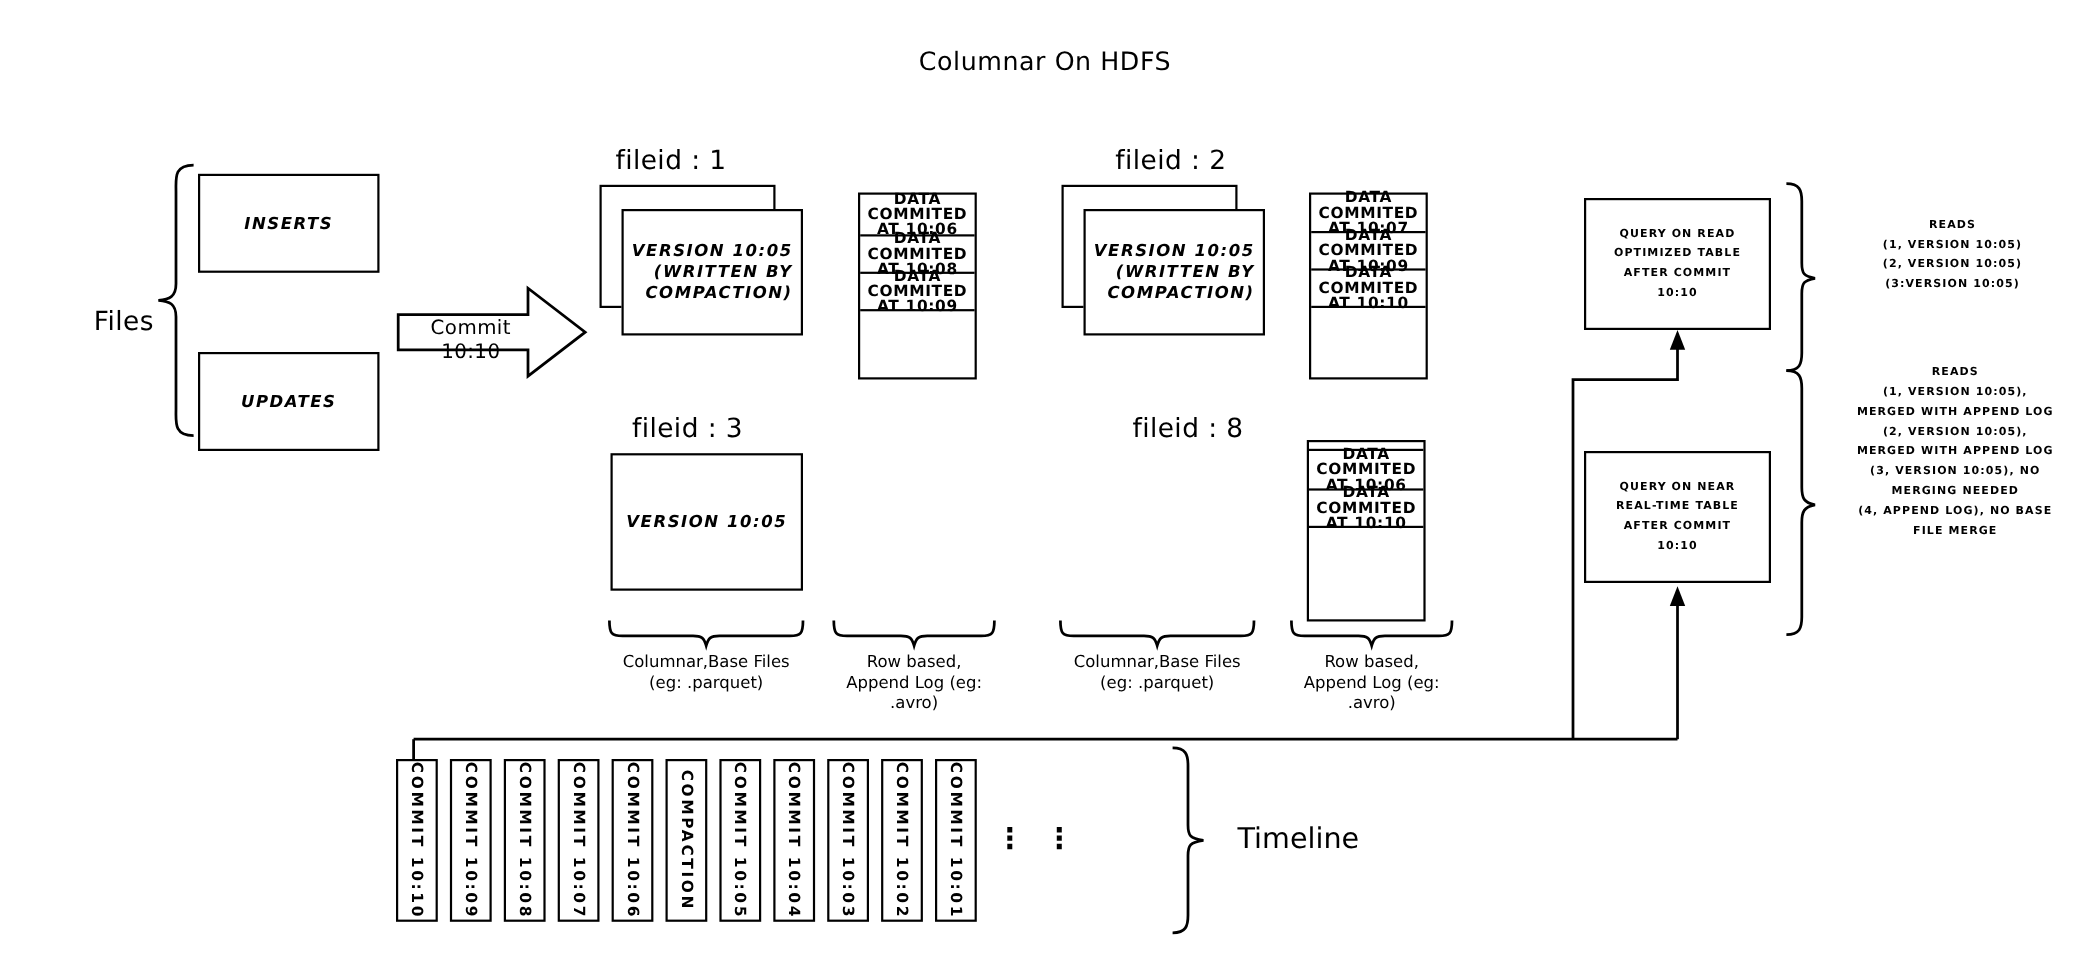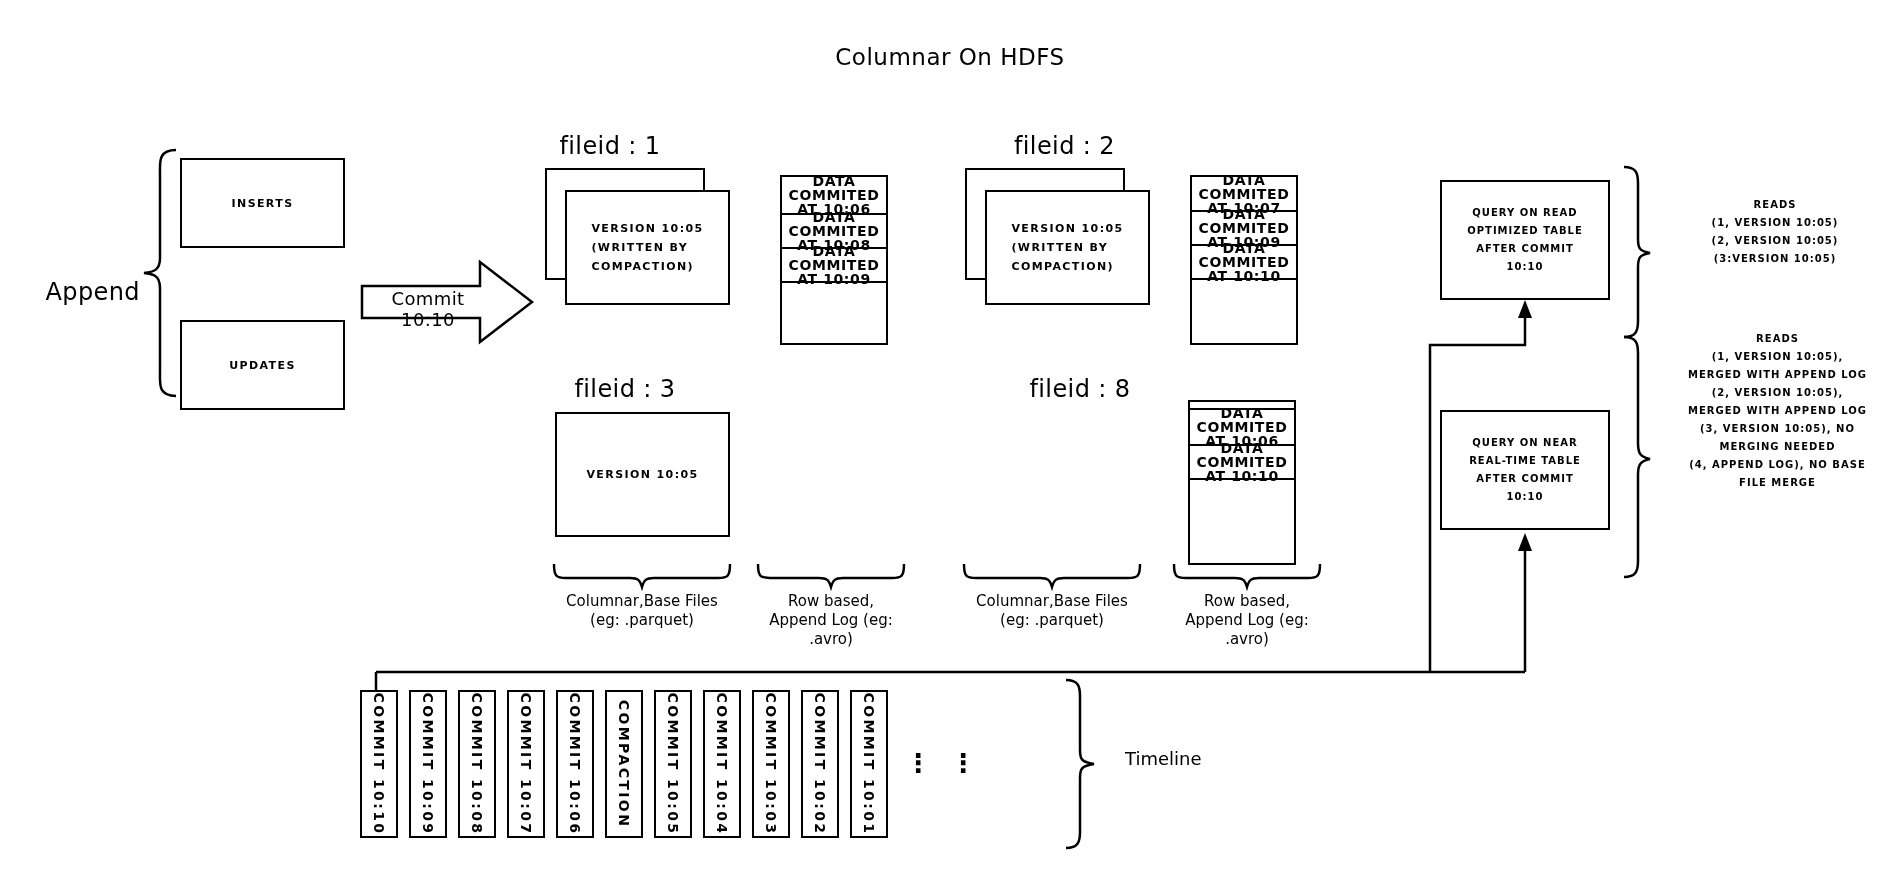--- a/index.html
+++ b/index.html
@@ -5,21 +5,21 @@
   html,body{margin:0;padding:0;background:#ffffff;}
   body{width:1900px;height:880px;position:relative;overflow:hidden;
        font-family:"DejaVu Sans",sans-serif;color:#000;}
   .abs{position:absolute;}
   
   .hand{font-family:"DejaVu Sans",sans-serif;font-weight:400;}
   .title{font-size:23px;letter-spacing:.5px;text-align:center;}
   .label-thin{font-size:24px;letter-spacing:.4px;}
   .caption{font-size:15px;line-height:19px;text-align:center;}
   .boxtext{font-family:"DejaVu Sans",sans-serif;font-weight:700;
-           font-size:11px;letter-spacing:1.4px;line-height:19px;text-align:left;}
+           font-size:15px;letter-spacing:1.4px;line-height:19px;text-align:right;font-style:italic;}
   .boxtext-sm{font-family:"DejaVu Sans",sans-serif;font-weight:700;
            font-size:14px;letter-spacing:.6px;line-height:14px;text-align:center;}
   .readtext{font-family:"DejaVu Sans",sans-serif;font-weight:700;
            font-size:10px;letter-spacing:1px;line-height:18px;text-align:center;}
   
   .box{border:2.5px solid #000;background:#fff;box-sizing:border-box;
        display:flex;align-items:center;justify-content:center;}
   .logbox{border:2.5px solid #000;background:#fff;box-sizing:border-box;}
   .logrow{border-bottom:2.5px solid #000;box-sizing:border-box;
           display:flex;align-items:center;justify-content:center;}
@@ -32,21 +32,21 @@
   .dots{font-size:26px;font-weight:700;letter-spacing:0;line-height:6px;text-align:center;}
   svg{position:absolute;overflow:visible;}
   .stroke{fill:none;stroke:#000;stroke-width:2.5;}
   .fillblk{fill:#000;}
 </style>
 </head>
 <body>
 
 <div class="abs hand title" style="left:750px;top:44px;width:400px;">Columnar On HDFS</div>
 
-<div class="abs hand label-thin" style="left:30px;top:278px;width:110px;text-align:right;">Append</div>
+<div class="abs hand label-thin" style="left:30px;top:278px;width:110px;text-align:right;">Files</div>
 
 <svg class="abs" style="left:140px;top:148px;width:50px;height:250px;">
   <path class="stroke" d="M36 2 C18 2 20 14 20 26 L20 110 C20 122 14 124 4 125 C14 126 20 128 20 140 L20 224 C20 236 18 248 36 248"></path>
 </svg>
 
 <div class="abs box" style="left:180px;top:158px;width:165px;height:90px;">
   <span class="boxtext">INSERTS</span>
 </div>
 
 <div class="abs box" style="left:180px;top:320px;width:165px;height:90px;">
@@ -237,13 +237,13 @@
 <div class="abs commitbox" style="left:850px;top:690px;width:38px;height:148px;">
   <span class="commitlbl">COMMIT  10:01</span>
   </div>
 
 <div class="abs hand dots" style="left:905px;top:760px;width:20px;">⋮</div>
 <div class="abs hand dots" style="left:950px;top:760px;width:20px;">⋮</div>
 
 <svg class="abs" style="left:1060px;top:678px;width:40px;height:172px;">
   <path class="stroke" d="M6 2 C18 2 20 8 20 18 L20 72 C20 82 22 84 34 86 C22 88 20 90 20 100 L20 154 C20 164 18 170 6 170"></path>
 </svg>
-<div class="abs hand" style="left:1125px;top:748px;width:180px;font-size:18px;">Timeline</div>
+<div class="abs hand" style="left:1125px;top:748px;width:180px;font-size:26px;">Timeline</div>
 
 </body></html>

